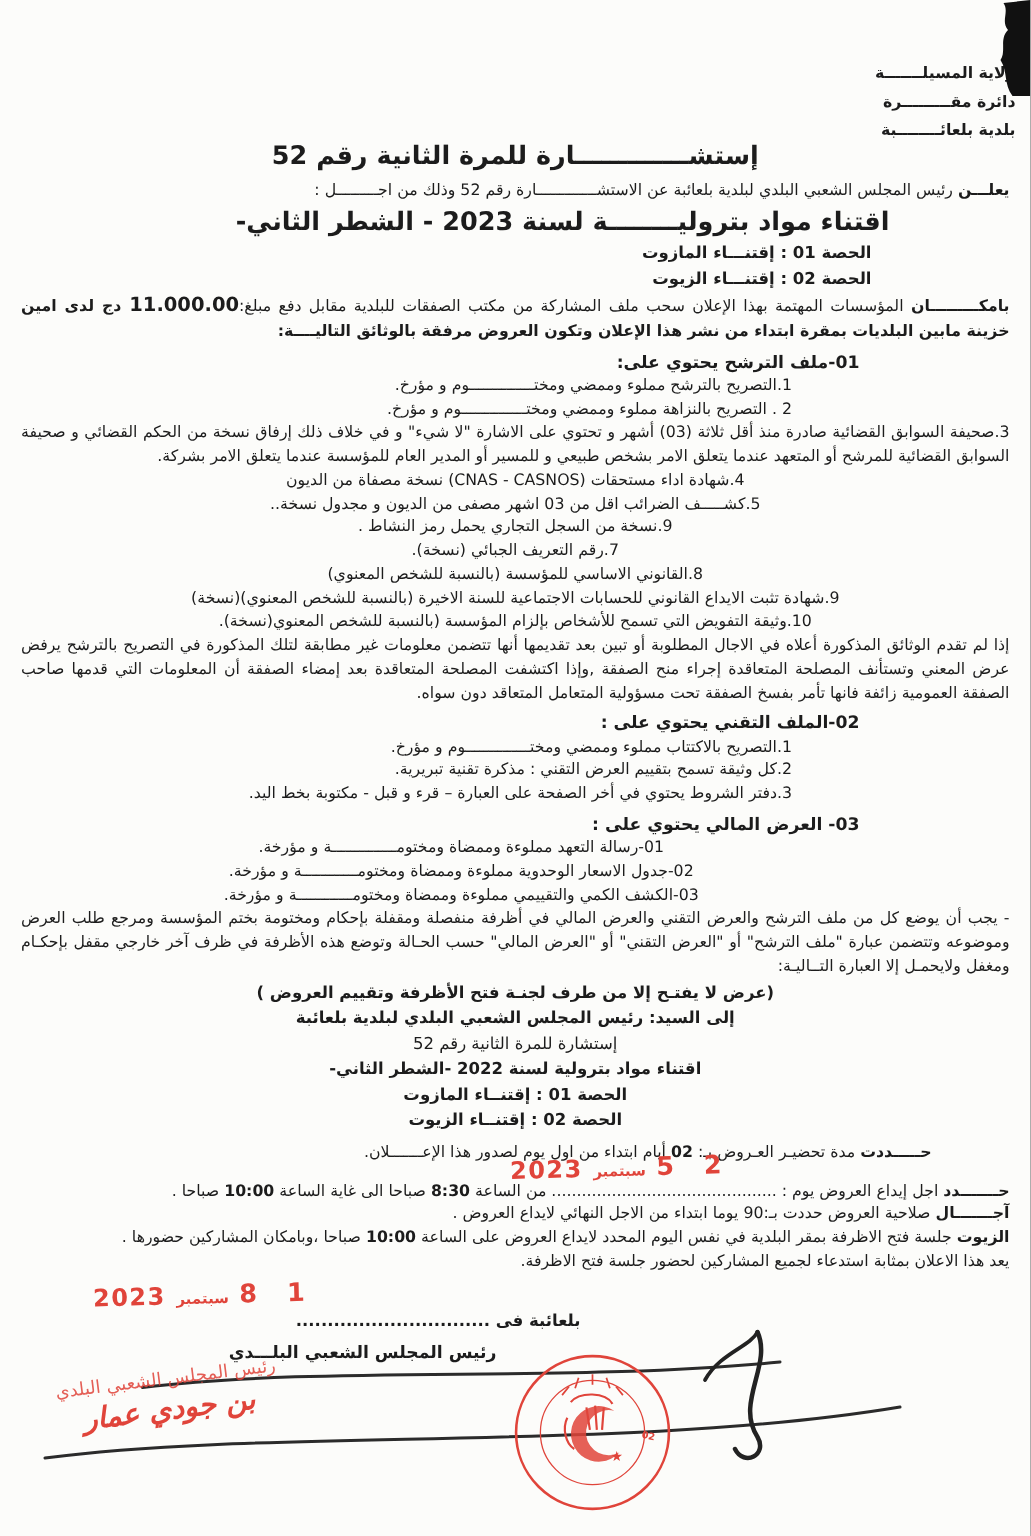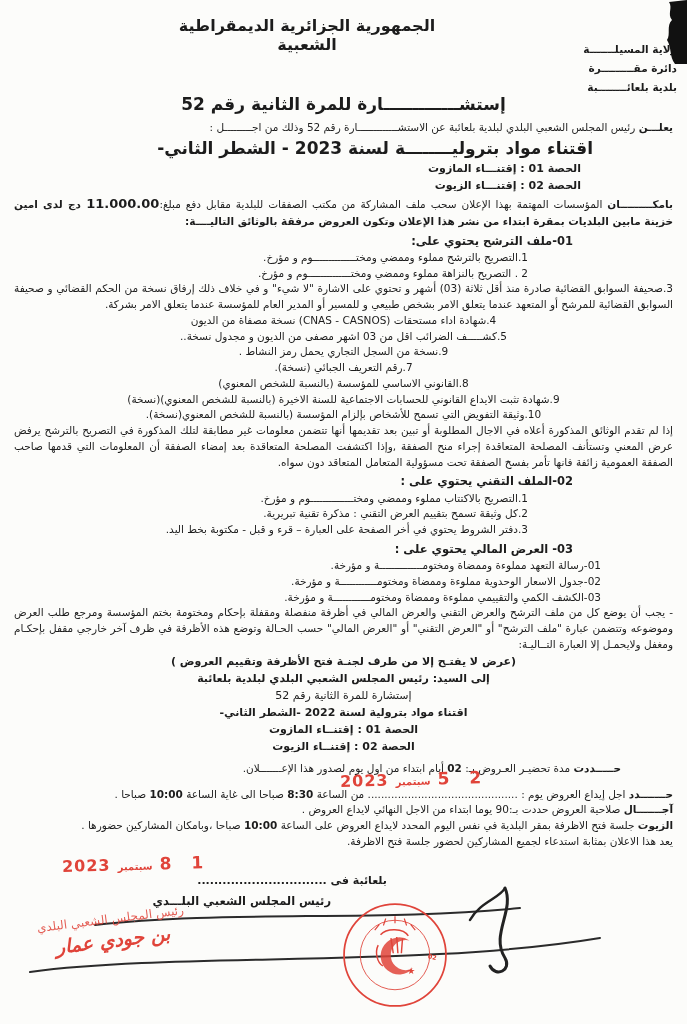--- a/index.html
+++ b/index.html
@@ -19,21 +19,21 @@
   .main-title{text-align:center;font-size:17px;font-weight:bold;margin:2px 0 6px 0;}
   .content{padding:0 14px;}
   .line{font-size:10.5px;line-height:1.5;}
   .b{font-weight:bold;}
   .obj{margin-right:80px;font-weight:bold;font-size:17px;}
   .lot{margin-right:92px;font-weight:bold;font-size:11px;}
   .fee{text-align:justify;}
   .fee-amount{font-weight:bold;font-size:13px;}
   .sec-head{font-weight:bold;font-size:11.5px;margin-right:100px;margin-top:3px;}
   .ind1{text-align:right;margin-right:145px;}
-  .ind2{text-align:right;margin-right:72px;}
+  .ind2{text-align:center;margin-right:72px;}
   .cen{text-align:center;}
   .jus{text-align:justify;}
   .addr{text-align:center;font-weight:bold;font-size:11px;line-height:1.55;}
   .addr-sm{text-align:center;font-size:11px;line-height:1.55;}
   .dead{margin-top:6px;}
   .dl-prep{margin-right:52px;}
   .dl-lead{font-weight:bold;}
   .dl-num{font-weight:bold;}
   .deposit{position:relative;margin-top:10px;}
   .dots-wrap{position:relative;display:inline-block;}
@@ -61,21 +61,20 @@
 </head>
 <body>
 
 <div class="page">
 
   <svg class="corner-blot" viewBox="0 0 30 64">
     <path d="M30,0 L12,2 C16,8 10,14 15,20 C9,26 14,34 10,40 C15,48 12,56 18,64 L30,64 Z" fill="#111"></path>
   </svg>
 
   <div class="hdr">
-    <div class="republic">الجمهورية الجزائرية  الديمقراطية الشعبية</div>
     <div class="admin">
       <div>ولاية المسيلـــــــة</div>
       <div>دائرة مقـــــــــرة</div>
       <div>بلدية بلعائــــــــبة</div>
     </div>
   </div>
 
   <div class="main-title">إستشـــــــــــــارة للمرة الثانية رقم 52</div>
 
   <div class="content">

